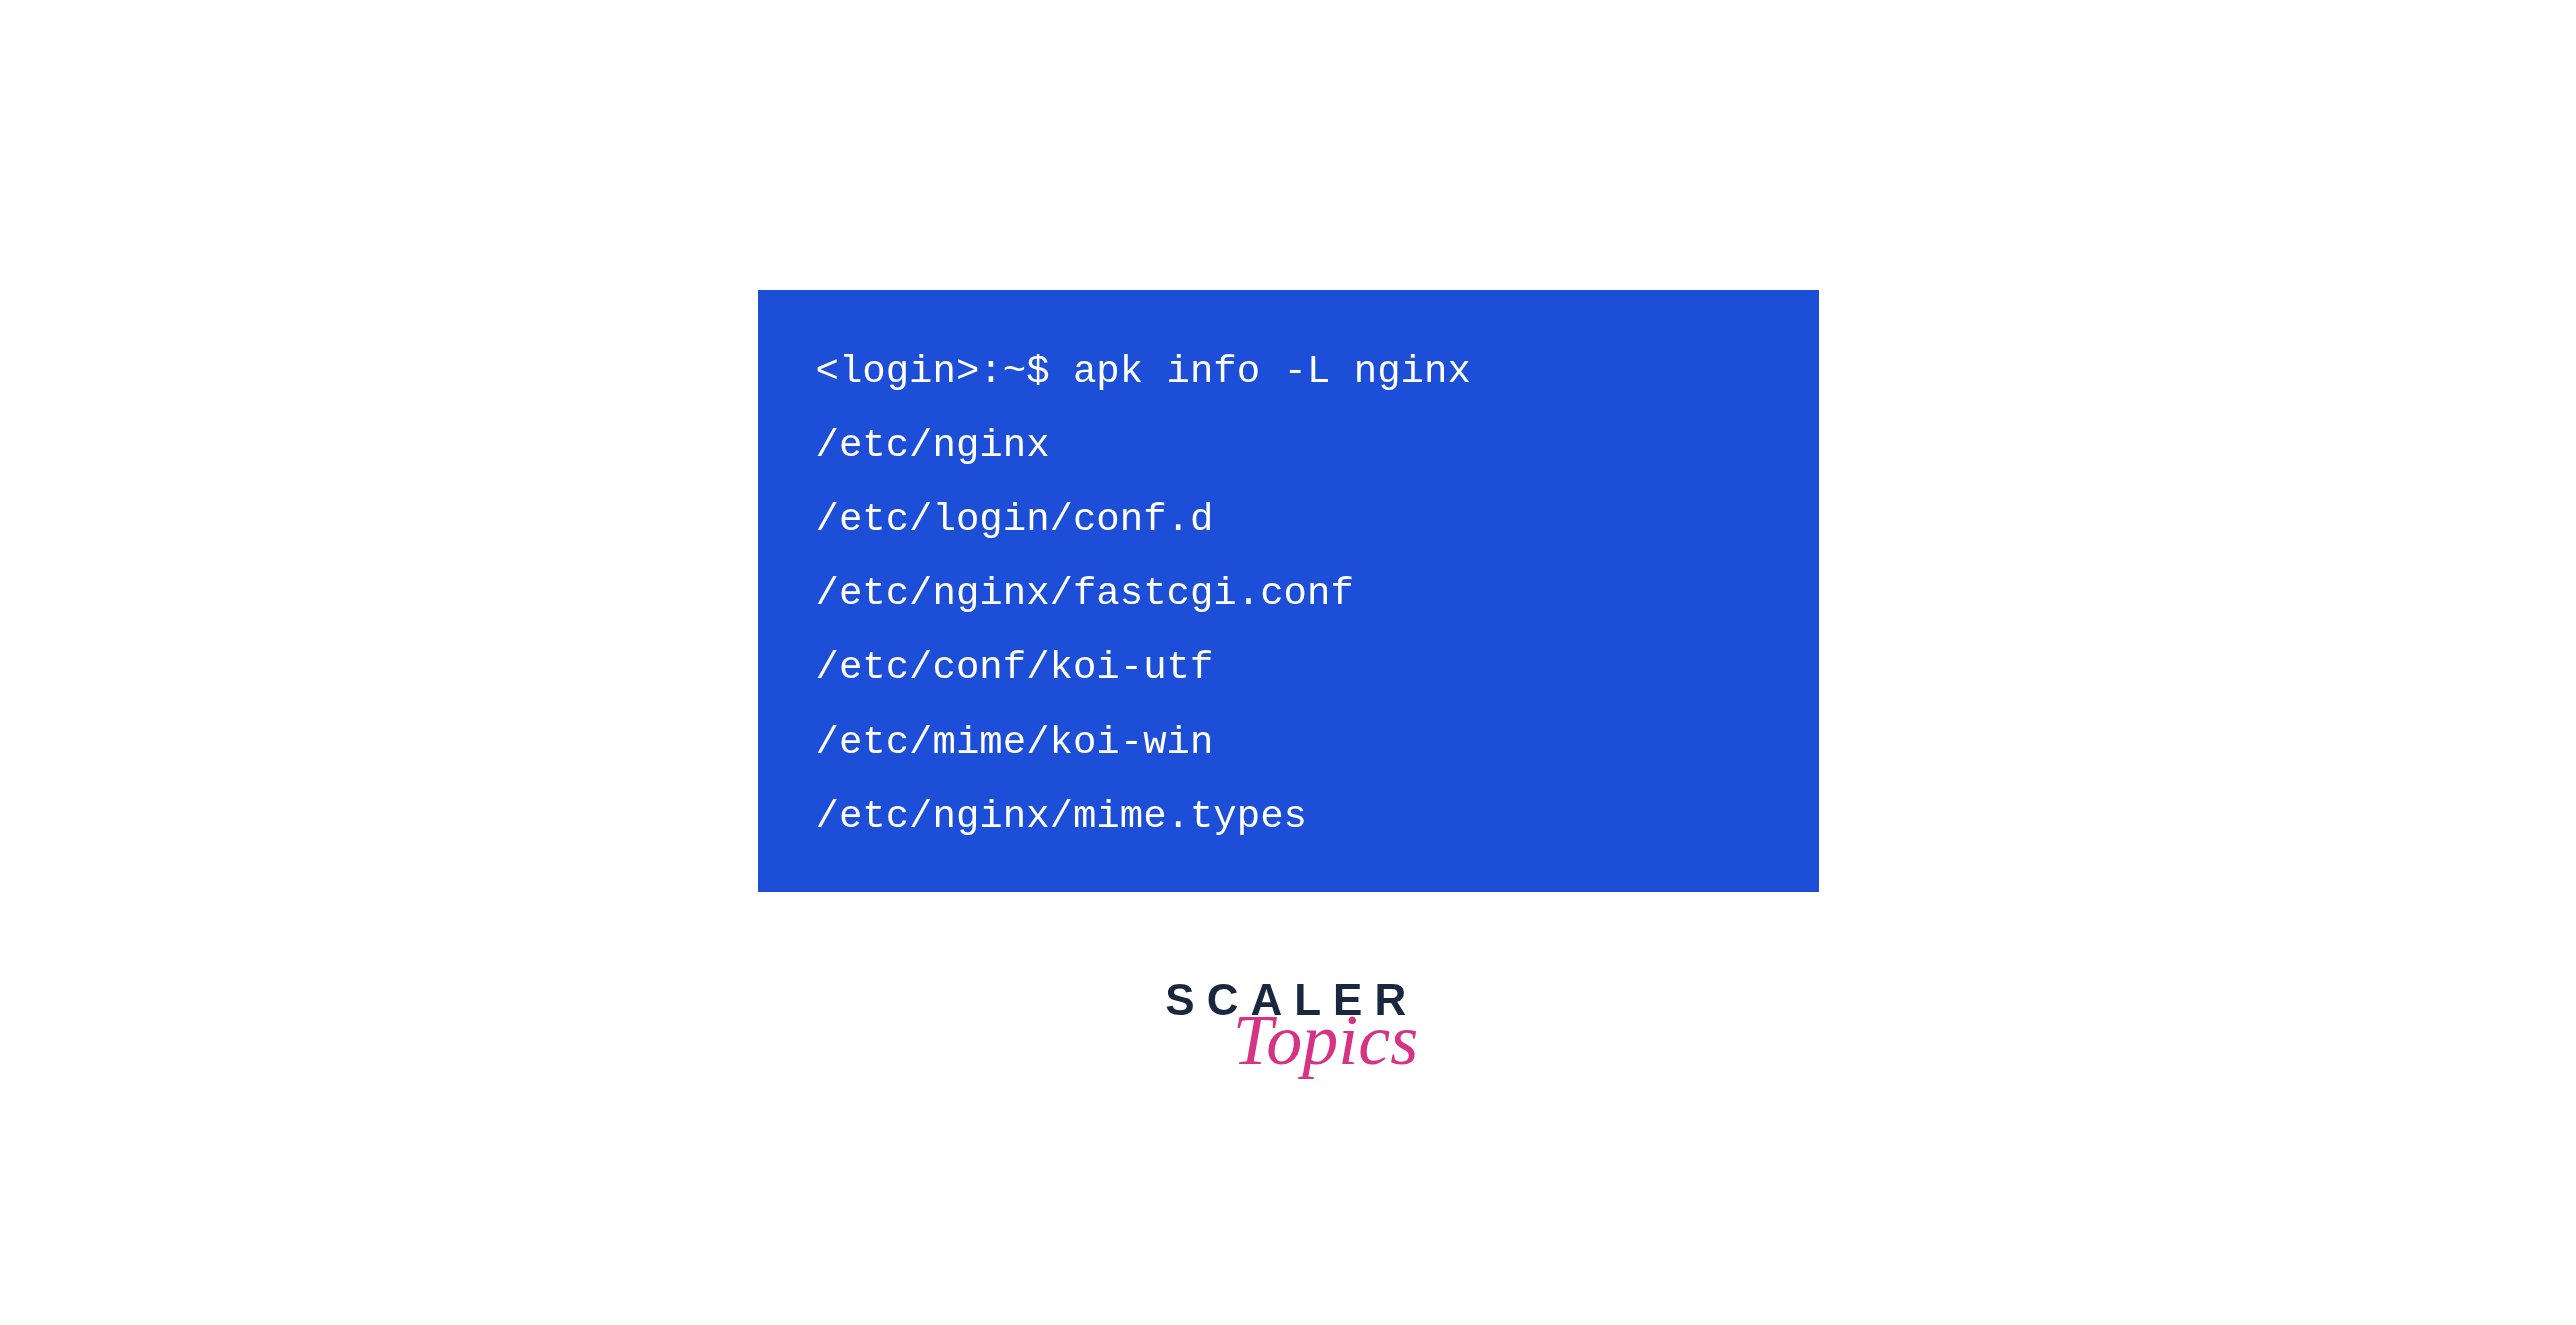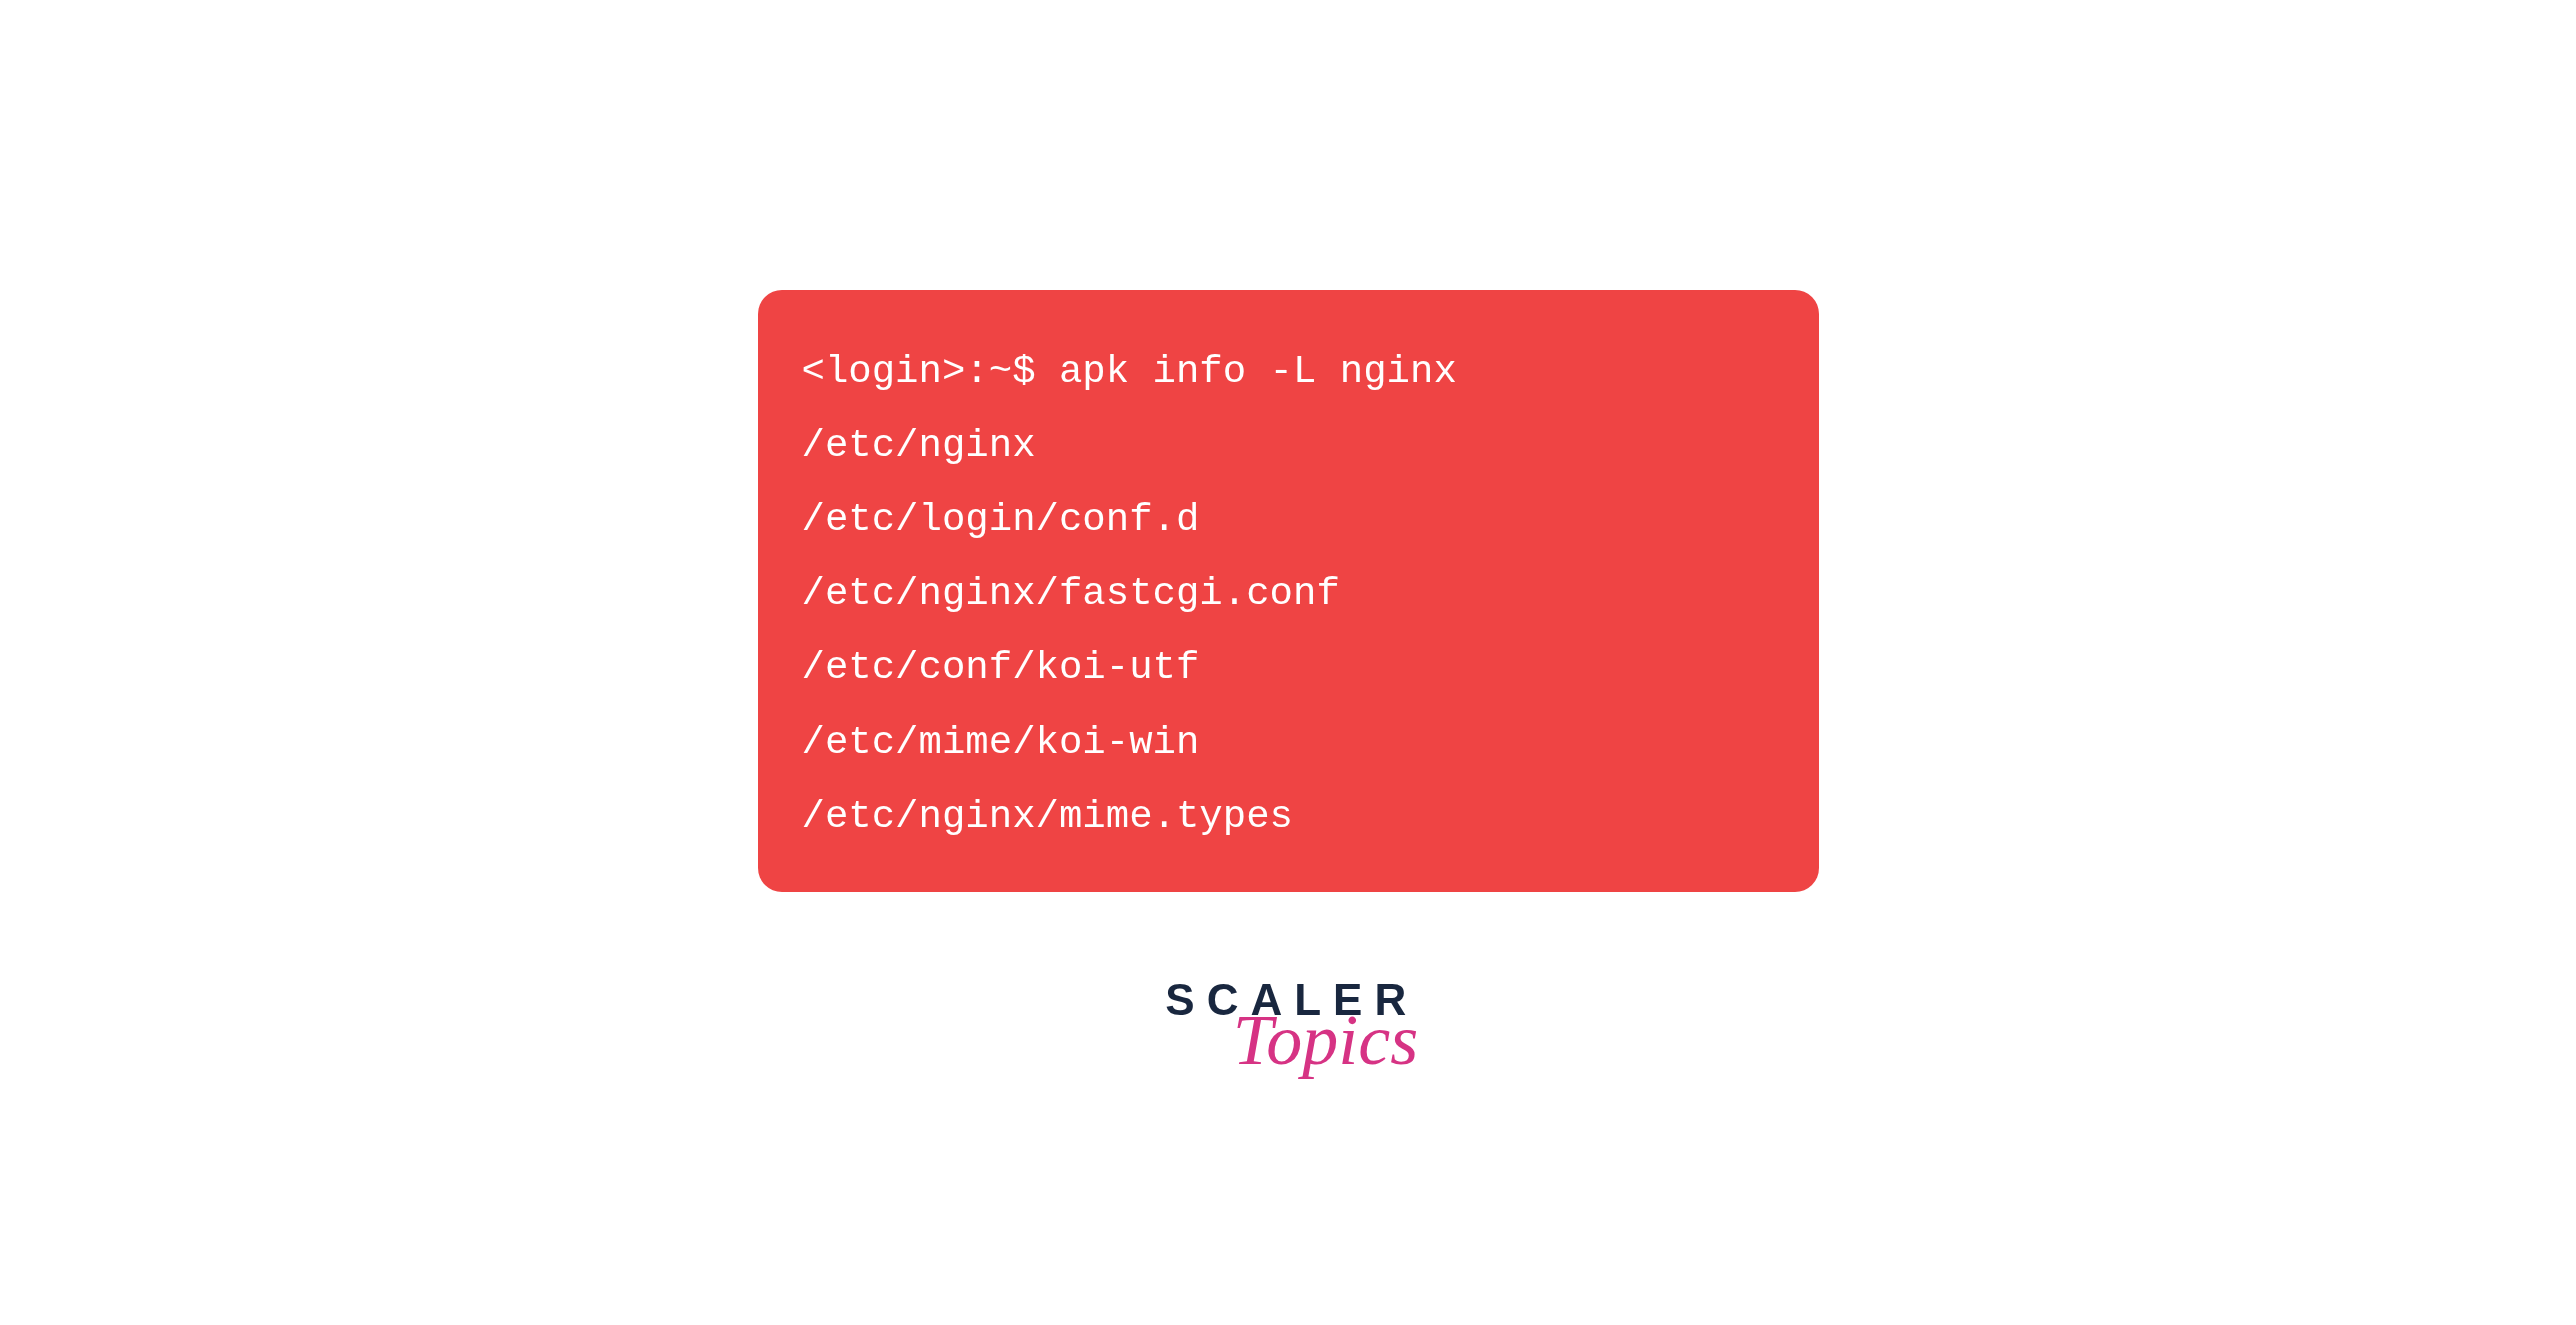--- a/index.html
+++ b/index.html
@@ -11,24 +11,23 @@
       width: 2576px;
       height: 1325px;
       background: #ffffff;
       display: flex;
       flex-direction: column;
       align-items: center;
       justify-content: center;
       padding-top: 38px;
     }
     .terminal-box {
-      background: #ef4444;
+      background: #1d4ed8;
       width: 1061px;
-      padding: 45px 38px 38px 44px;
-      border-radius: 24px;
+      padding: 45px 38px 38px 58px;
     }
     .terminal-line {
       color: #ffffff;
       font-family: "Courier New", Courier, monospace;
       font-size: 39px;
       line-height: 1.9;
       white-space: pre;
     }
     .logo-container {
       margin-top: 83px;

